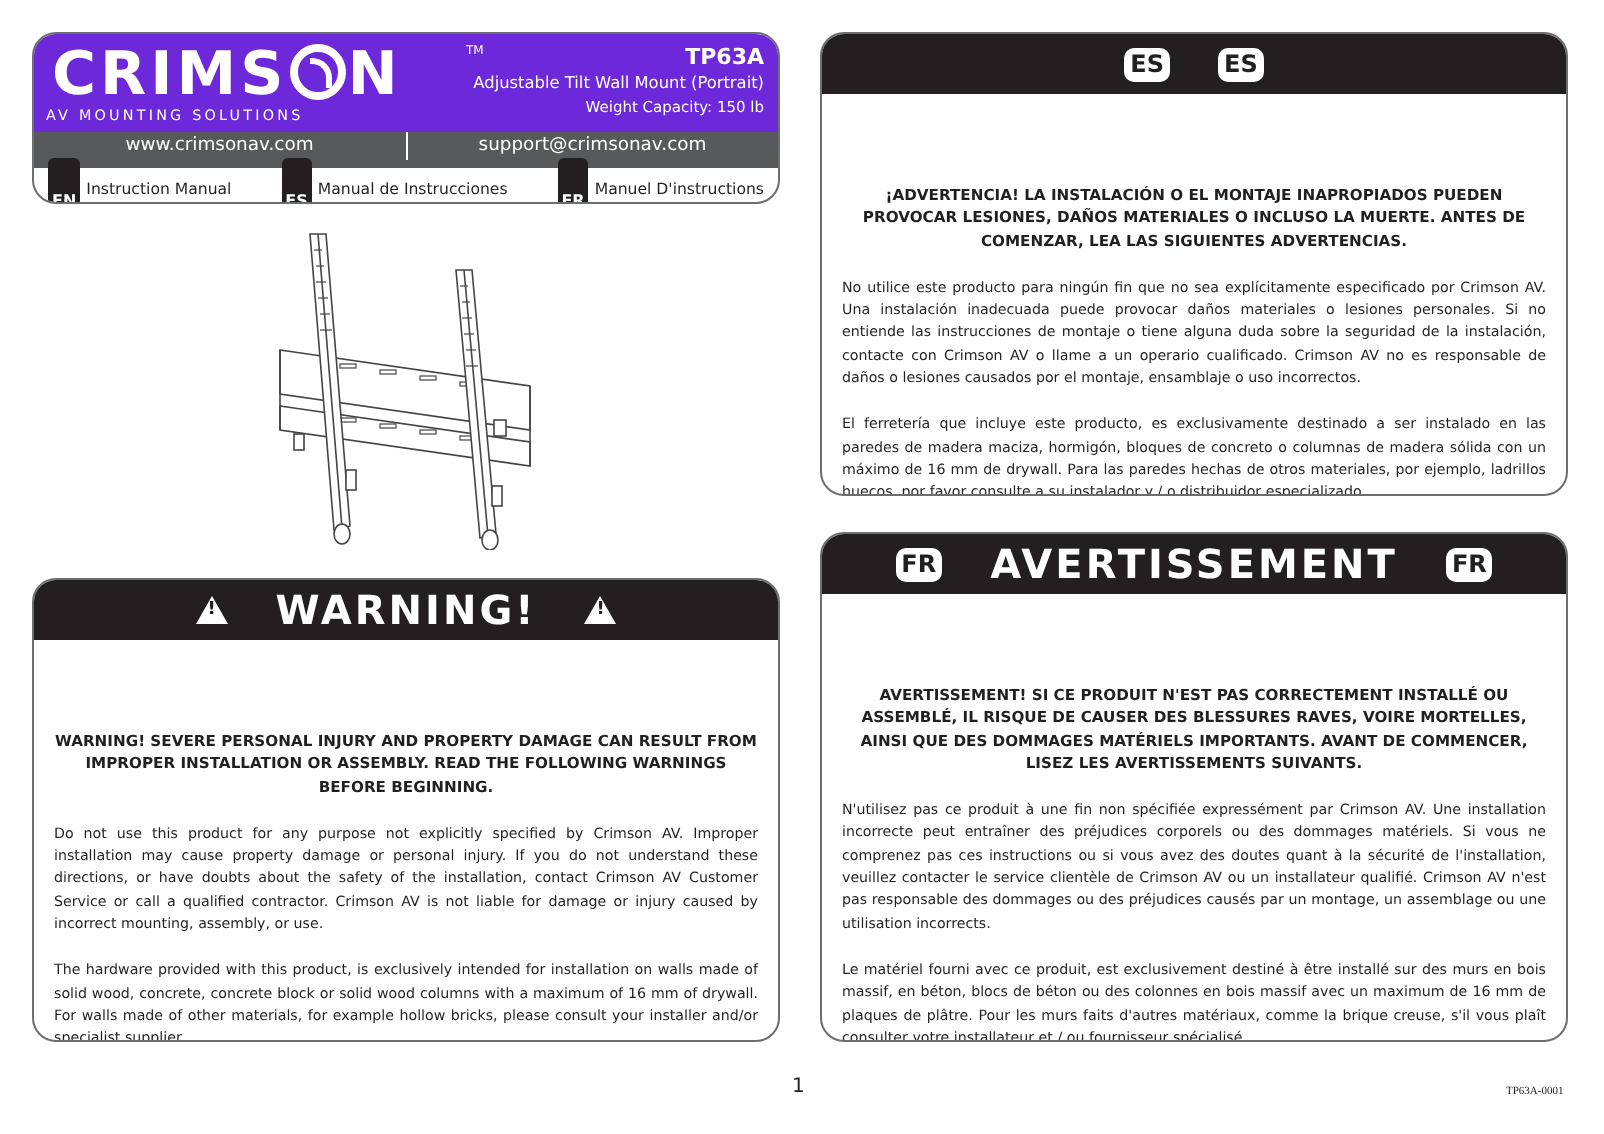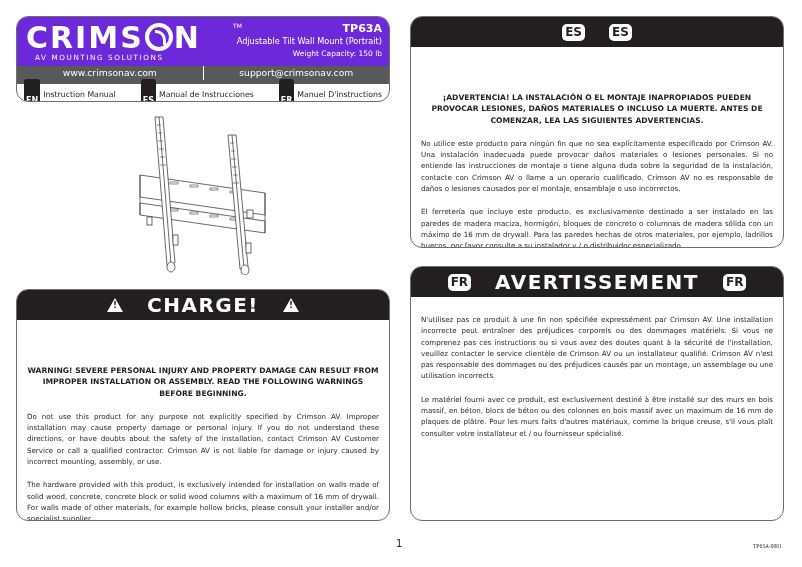--- a/index.html
+++ b/index.html
@@ -21,21 +21,21 @@
   .logo-o {
     display: inline-block; width: 28px; height: 28px; border: 4px solid #fff; border-radius: 50%;
     vertical-align: -3px; position: relative; margin: 0 1px;
   }
   .logo-o::after {
     content: ""; position: absolute; left: 6px; top: 3px; width: 8px; height: 12px;
     border: 3px solid #fff; border-left: none; border-bottom: none; border-radius: 0 10px 0 0;
   }
   .logo-tm { position: absolute; left: 216px; top: 5px; font-size: 6px; color: #fff; }
   .logo-sub {
-    position: absolute; left: 18px; top: 36px; font-size: 7.2px; letter-spacing: 1.6px; color: #fff;
+    position: absolute; left: 6px; top: 36px; font-size: 7.2px; letter-spacing: 1.6px; color: #fff;
   }
   .hdr-right { position: absolute; right: 7px; top: 5px; text-align: right; }
   .hdr-model { font-weight: bold; font-size: 11px; line-height: 13px; }
   .hdr-desc { font-size: 8.2px; line-height: 13px; }
   .hdr-cap { font-size: 7.5px; line-height: 12px; }
 
   .hdr-web {
     height: 18px; background: #58595b; color: #fff; display: flex; font-size: 9.2px; line-height: 14px;
   }
   .hdr-web span { flex: 1; text-align: center; }
@@ -171,21 +171,21 @@
     <rect x="111" y="128" width="5" height="10" fill="#fff"></rect>
 
     <rect x="12" y="102" width="5" height="8" fill="#fff"></rect>
     <rect x="112" y="95" width="6" height="8" fill="#fff"></rect>
   </svg>
 </div>
 
 <div class="panel p-en">
   <div class="panel-head">
     <span class="tri"></span>
-    <span class="panel-title">CHARGE!</span>
+    <span class="panel-title">WARNING!</span>
     <span class="tri"></span>
   </div>
   <div class="panel-body">
     <div class="lead">WARNING! SEVERE PERSONAL INJURY AND PROPERTY DAMAGE CAN RESULT FROM IMPROPER INSTALLATION OR ASSEMBLY. READ THE FOLLOWING WARNINGS BEFORE BEGINNING.</div>
     <div class="para">Do not use this product for any purpose not explicitly specified by Crimson AV. Improper installation may cause property damage or personal injury. If you do not understand these directions, or have doubts about the safety of the installation, contact Crimson AV Customer Service or call a qualified contractor. Crimson AV is not liable for damage or injury caused by incorrect mounting, assembly, or use.</div>
     <div class="para">The hardware provided with this product, is exclusively intended for installation on walls made of solid wood, concrete, concrete block or solid wood columns with a maximum of 16 mm of drywall. For walls made of other materials, for example hollow bricks, please consult your installer and/or specialist supplier.</div>
     <div class="foot">DO NOT EXCEED THE MAXIMUM WEIGHT CAPACITY FOR THIS PRODUCT</div>
   </div>
 </div>
 
@@ -202,19 +202,20 @@
   </div>
 </div>
 
 <div class="panel p-fr">
   <div class="panel-head">
     <span class="badge-big">FR</span>
     <span class="panel-title">AVERTISSEMENT</span>
     <span class="badge-big">FR</span>
   </div>
   <div class="panel-body">
+    <div class="lead">AVERTISSEMENT! SI CE PRODUIT N'EST PAS CORRECTEMENT INSTALLÉ OU ASSEMBLÉ, IL RISQUE DE CAUSER DES BLESSURES RAVES, VOIRE MORTELLES, AINSI QUE DES DOMMAGES MATÉRIELS IMPORTANTS. AVANT DE COMMENCER, LISEZ LES AVERTISSEMENTS SUIVANTS.</div>
     <div class="para">N'utilisez pas ce produit à une fin non spécifiée expressément par Crimson AV. Une installation incorrecte peut entraîner des préjudices corporels ou des dommages matériels. Si vous ne comprenez pas ces instructions ou si vous avez des doutes quant à la sécurité de l'installation, veuillez contacter le service clientèle de Crimson AV ou un installateur qualifié. Crimson AV n'est pas responsable des dommages ou des préjudices causés par un montage, un assemblage ou une utilisation incorrects.</div>
     <div class="para">Le matériel fourni avec ce produit, est exclusivement destiné à être installé sur des murs en bois massif, en béton, blocs de béton ou des colonnes en bois massif avec un maximum de 16 mm de plaques de plâtre. Pour les murs faits d'autres matériaux, comme la brique creuse, s'il vous plaît consulter votre installateur et / ou fournisseur spécialisé.</div>
   </div>
 </div>
 
 <div class="pageno">1</div>
 <div class="docid">TP63A-0001</div>
 
 </body></html>

